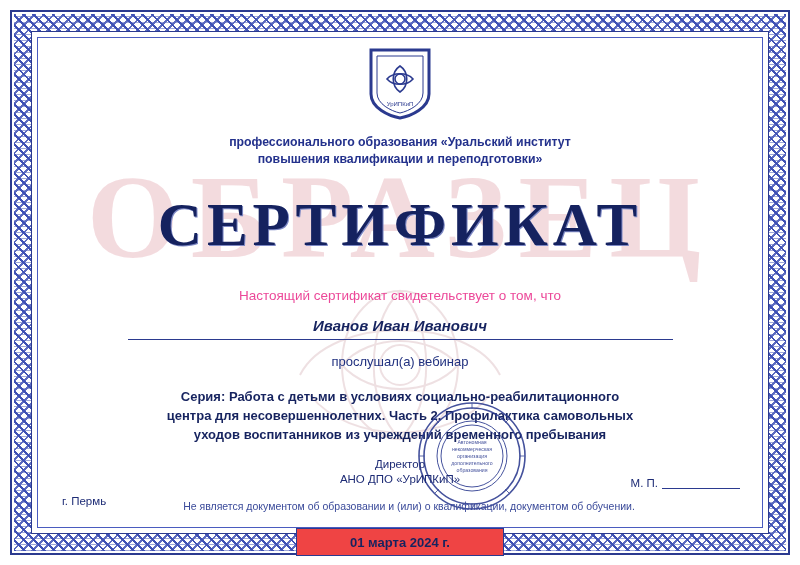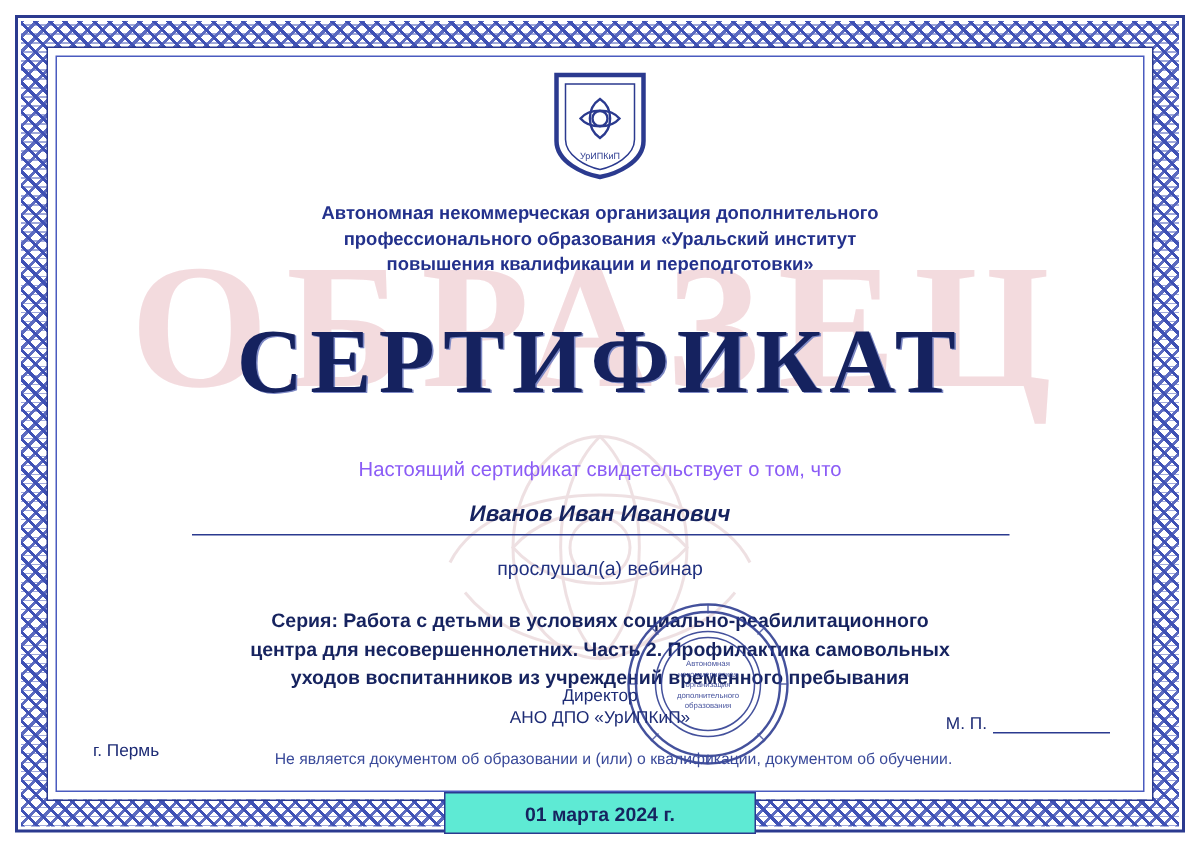--- a/index.html
+++ b/index.html
@@ -111,21 +111,21 @@
     font-size: 61px;
     font-weight: bold;
     letter-spacing: 5px;
     color: #15225f;
     font-family: "Liberation Serif", serif;
     text-shadow: 1px 1px 0 #7d88c4;
   }
   .subtitle {
     margin-top: 28px;
     font-size: 13.5px;
-    color: #8b5cf6;
+    color: #ec4899;
   }
   .name-block {
     margin: 14px auto 0;
     width: 545px;
   }
   .name {
     font-size: 15px;
     font-weight: bold;
     color: #16235f;
     padding-bottom: 5px;
@@ -208,21 +208,21 @@
   }
 
   .date-box {
     position: absolute;
     left: 50%;
     transform: translateX(-50%);
     top: 528px;
     width: 206px;
     height: 26px;
     border: 1.5px solid #2b3a8f;
-    background: #5eead4;
+    background: #ef4444;
     display: flex;
     align-items: center;
     justify-content: center;
     font-size: 13px;
     font-weight: bold;
     color: #16235f;
   }
 </style>
 </head>
 <body>
@@ -259,21 +259,20 @@
         <g stroke="#2b3a8f" stroke-width="1.6" fill="none">
           <path d="M33 20 C24 26, 24 40, 33 46 C42 40, 42 26, 33 20 Z"></path>
           <path d="M20 33 C26 26, 40 26, 46 33 C40 40, 26 40, 20 33 Z"></path>
           <circle cx="33" cy="33" r="5"></circle>
         </g>
         <text x="33" y="60" font-size="6" text-anchor="middle" fill="#2b3a8f" font-family="Liberation Sans, sans-serif">УрИПКиП</text>
       </svg>
     </div>
 
     <div class="org-lines">
-      <div>Автономная некоммерческая организация дополнительного</div>
       <div>профессионального образования «Уральский институт</div>
       <div>повышения квалификации и переподготовки»</div>
     </div>
 
     <div class="title">СЕРТИФИКАТ</div>
 
     <div class="subtitle">Настоящий сертификат свидетельствует о том, что</div>
 
     <div class="name-block">
       <div class="name">Иванов Иван Иванович</div>

